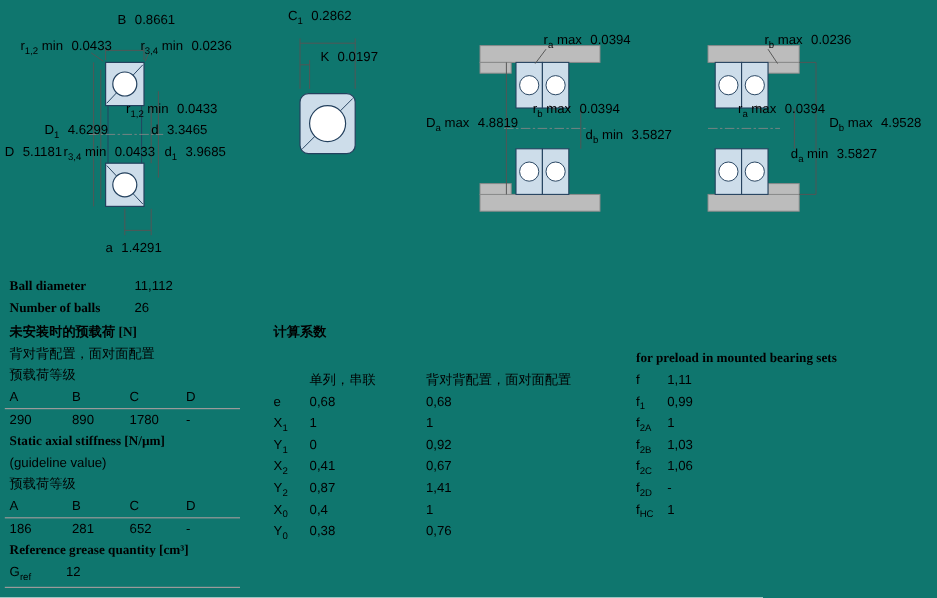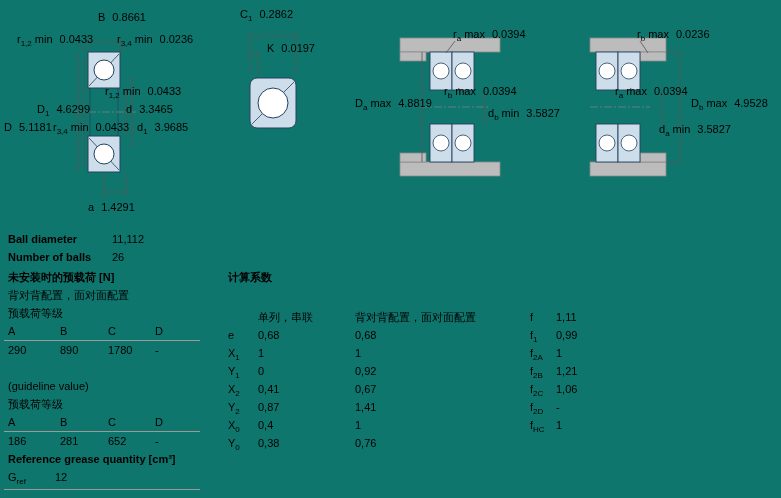--- a/index.html
+++ b/index.html
@@ -1,19 +1,19 @@
 <!DOCTYPE html>
 <html><head>
 <meta charset="utf-8">
 <style>
   html,body{margin:0;padding:0;background:#fff;}
   .page{position:relative;width:781px;height:498px;background:#0f766e;
         font-family:"Liberation Sans",sans-serif;font-size:11px;color:#000;overflow:hidden;}
   .t{position:absolute;white-space:nowrap;line-height:13px;}
-  .b{font-weight:bold;}
+  .b{font-weight:bold;font-family:Liberation Serif, serif;}
   sub{font-size:8px;line-height:0;}
   .dim .sfx{margin-left:3px;}
   .dim .val{margin-left:7px;}
   .rule{position:absolute;height:1px;background:#9a9a9a;}
   svg{position:absolute;}
 </style>
 </head>
 <body>
 
 <div class="page">
@@ -154,20 +154,21 @@
   <span class="t" style="left:8px;top:325px">A</span>
   <span class="t" style="left:60px;top:325px">B</span>
   <span class="t" style="left:108px;top:325px">C</span>
   <span class="t" style="left:155px;top:325px">D</span>
   <div class="rule" style="left:4px;top:340px;width:196px"></div>
   <span class="t" style="left:8px;top:344px">290</span>
   <span class="t" style="left:60px;top:344px">890</span>
   <span class="t" style="left:108px;top:344px">1780</span>
   <span class="t" style="left:155px;top:344px">-</span>
 
+  <span class="t b" style="left:8px;top:362px">Static axial stiffness [N/µm]</span>
   <span class="t" style="left:8px;top:380px">(guideline value)</span>
   <span class="t" style="left:8px;top:398px">预载荷等级</span>
   <span class="t" style="left:8px;top:416px">A</span>
   <span class="t" style="left:60px;top:416px">B</span>
   <span class="t" style="left:108px;top:416px">C</span>
   <span class="t" style="left:155px;top:416px">D</span>
   <div class="rule" style="left:4px;top:431px;width:196px"></div>
   <span class="t" style="left:8px;top:435px">186</span>
   <span class="t" style="left:60px;top:435px">281</span>
   <span class="t" style="left:108px;top:435px">652</span>
@@ -203,32 +204,33 @@
   <span class="t" style="left:355px;top:401px">1,41</span>
 
   <span class="t dim" style="left:228px;top:419px"><span>X</span><sub>0</sub></span>
   <span class="t" style="left:258px;top:419px">0,4</span>
   <span class="t" style="left:355px;top:419px">1</span>
 
   <span class="t dim" style="left:228px;top:437px"><span>Y</span><sub>0</sub></span>
   <span class="t" style="left:258px;top:437px">0,38</span>
   <span class="t" style="left:355px;top:437px">0,76</span>
 
+  <span class="t b" style="left:530px;top:293px">for preload in mounted bearing sets</span>
 
   <span class="t dim" style="left:530px;top:311px"><span>f</span></span>
   <span class="t" style="left:556px;top:311px">1,11</span>
 
   <span class="t dim" style="left:530px;top:329px"><span>f</span><sub>1</sub></span>
   <span class="t" style="left:556px;top:329px">0,99</span>
 
   <span class="t dim" style="left:530px;top:347px"><span>f</span><sub>2A</sub></span>
   <span class="t" style="left:556px;top:347px">1</span>
 
   <span class="t dim" style="left:530px;top:365px"><span>f</span><sub>2B</sub></span>
-  <span class="t" style="left:556px;top:365px">1,21</span>
+  <span class="t" style="left:556px;top:365px">1,03</span>
 
   <span class="t dim" style="left:530px;top:383px"><span>f</span><sub>2C</sub></span>
   <span class="t" style="left:556px;top:383px">1,06</span>
 
   <span class="t dim" style="left:530px;top:401px"><span>f</span><sub>2D</sub></span>
   <span class="t" style="left:556px;top:401px">-</span>
 
   <span class="t dim" style="left:530px;top:419px"><span>f</span><sub>HC</sub></span>
   <span class="t" style="left:556px;top:419px">1</span>
 

